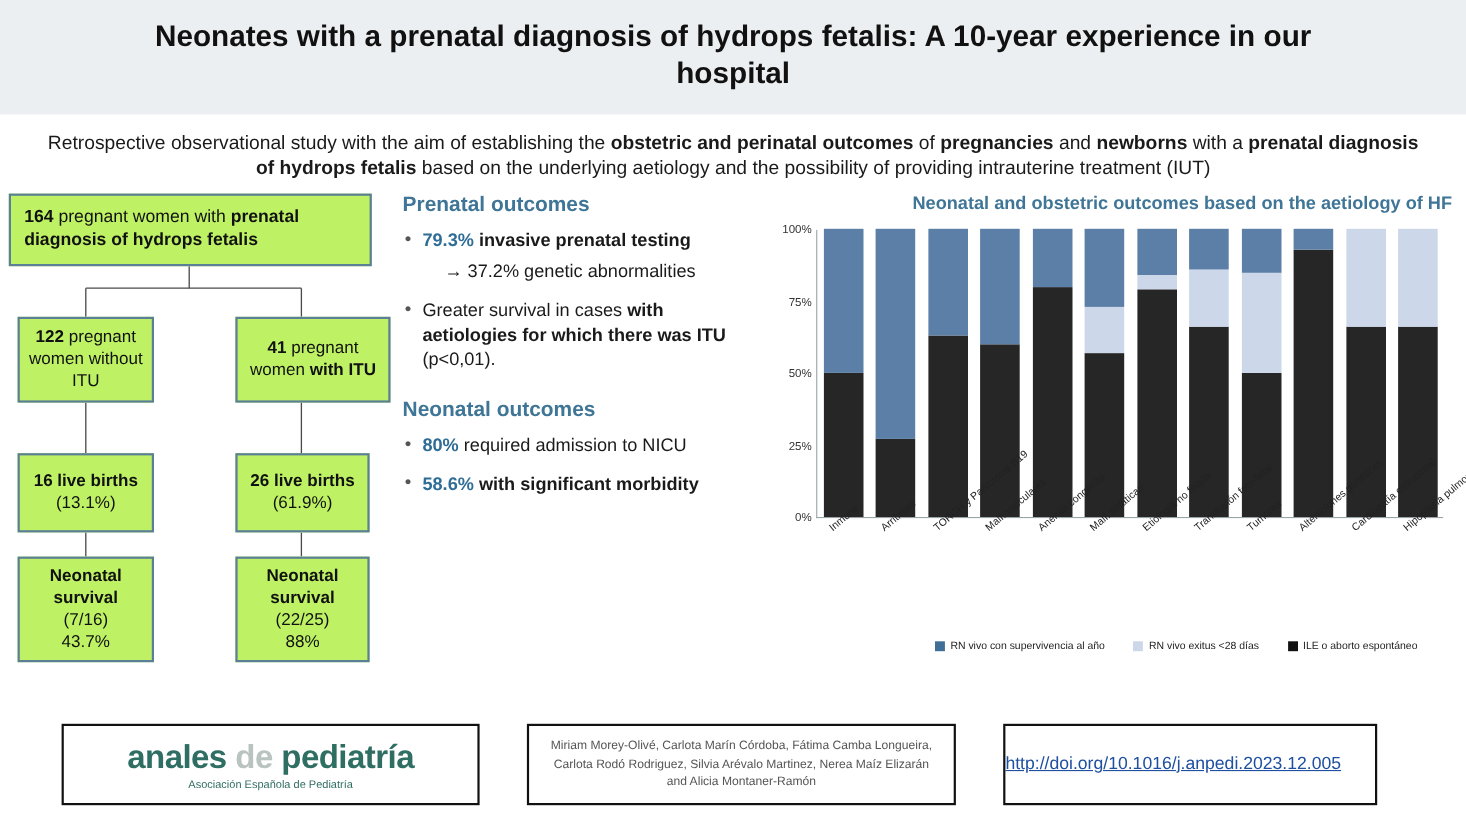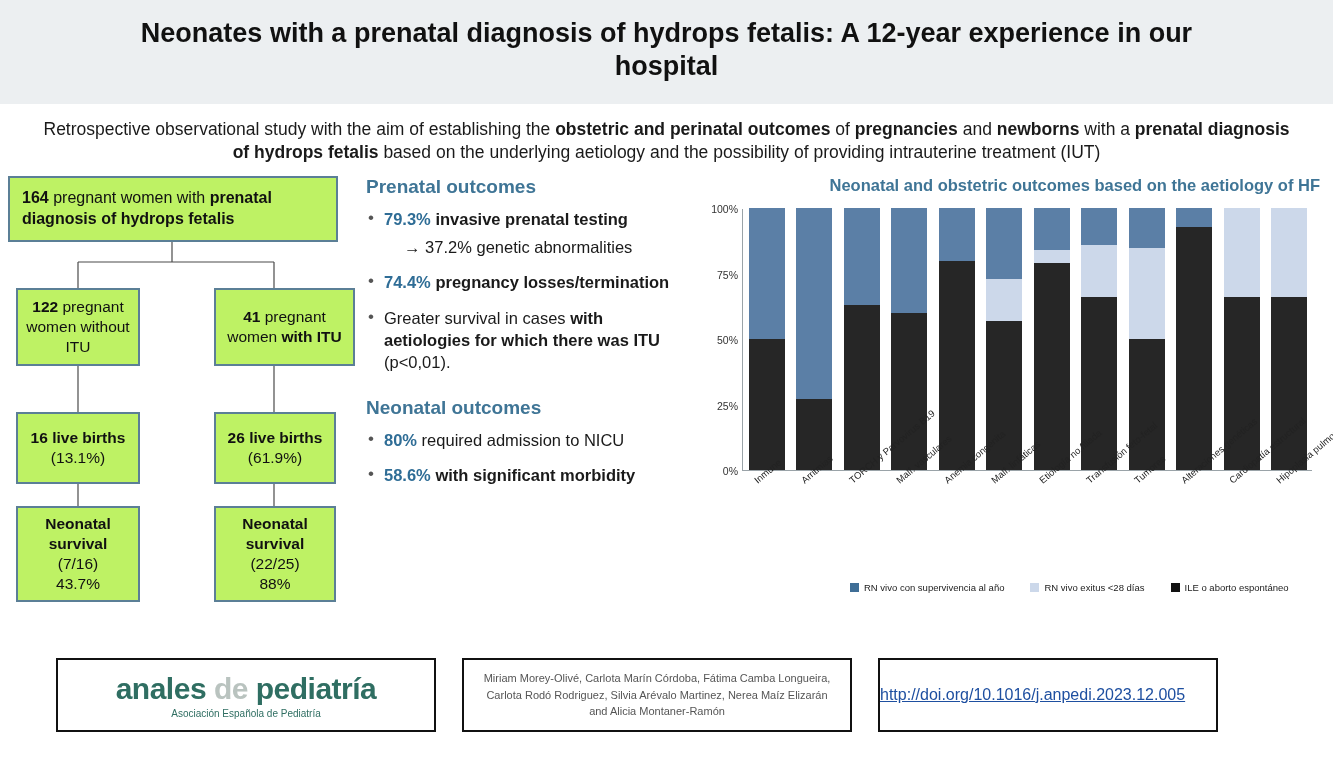--- a/index.html
+++ b/index.html
@@ -162,21 +162,21 @@
   .sw-blue { background: #3f6e96; }
   .sw-mid  { background: #ccd8ea; }
   .sw-dark { background: #111; }
   
   .footer {
     position: absolute;
     bottom: 10px; left: 0; width: 1333px;
     display: flex;
     align-items: center;
     padding: 16px 56px;
-    gap: 26px;
+    gap: 43px;
   }
   .fbox-o { border: 2px solid #111; background: #fff; }
   .logo-box {
     width: 380px; height: 74px;
     display: flex; flex-direction: column;
     align-items: center; justify-content: center;
   }
   .logo-main { font-size: 30px; color: #2f6e62; font-weight: bold; letter-spacing: -0.5px; }
   .logo-main .de { color: #b9c3bf; font-weight: bold; }
   .logo-sub { font-size: 10px; color: #2f6e62; margin-top: 2px; }
@@ -192,21 +192,21 @@
   .doi-box {
     width: 340px; height: 74px;
     display: flex; align-items: center; justify-content: flex-start;
   }
   .doi-link { color: #1e4fa0; font-size: 16px; text-decoration: underline; }
 </style>
 </head>
 <body>
 
 <div class="title-bar">
-  <h1>Neonates with a prenatal diagnosis of hydrops fetalis: A 12-year experience in our hospital</h1>
+  <h1>Neonates with a prenatal diagnosis of hydrops fetalis: A 10-year experience in our hospital</h1>
 </div>
 
 <div class="intro">
   <span>Retrospective observational study with the aim of establishing the </span><b>obstetric and perinatal outcomes</b><span> of </span><b>pregnancies</b><span> and </span><b>newborns</b><span> with a </span><b>prenatal diagnosis of hydrops fetalis</b><span> based on the underlying aetiology and the possibility of providing intrauterine treatment (IUT)</span>
 </div>
 
 <div class="content">
 
   <div class="flow">
     <svg>
@@ -268,23 +268,20 @@
       </div>
     </div>
   </div>
 
   <div class="outcomes">
     <div class="sec-h">Prenatal outcomes</div>
     <ul class="bul">
       <li>
         <span class="hl">79.3%</span><span class="bb"> invasive prenatal testing</span>
         <span class="sub-arrow">→ 37.2% genetic abnormalities</span>
-      </li>
-      <li>
-        <span class="hl">74.4%</span><span class="bb">  pregnancy losses/termination</span>
       </li>
       <li>
         <span>Greater survival in cases </span><span class="bb">with aetiologies for which there was ITU</span><span> (p&lt;0,01).</span>
       </li>
     </ul>
 
     <div class="sec-h second">Neonatal outcomes</div>
     <ul class="bul">
       <li>
         <span class="hl">80%</span><span> required admission to NICU</span>

